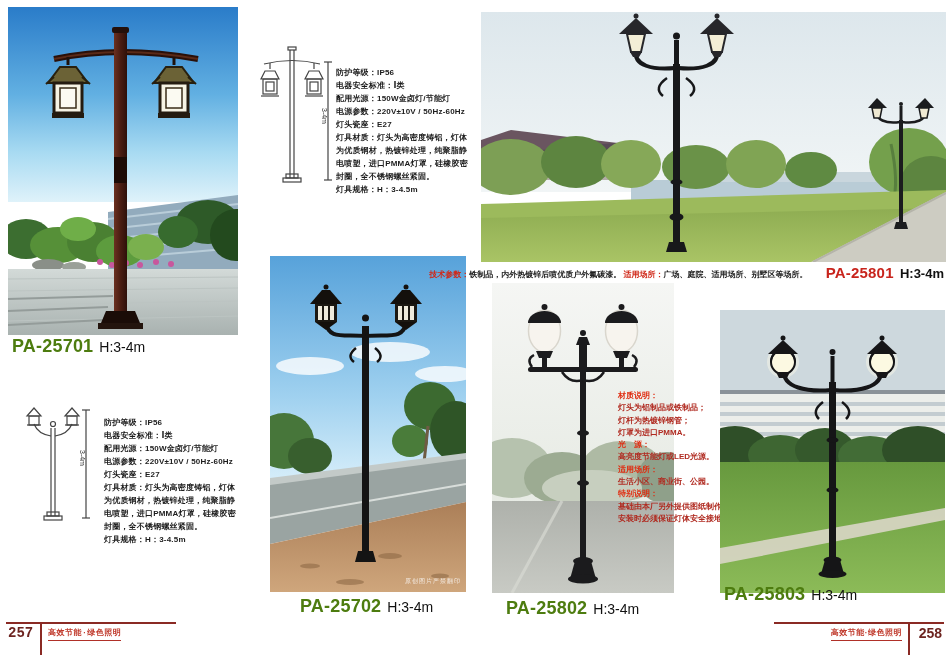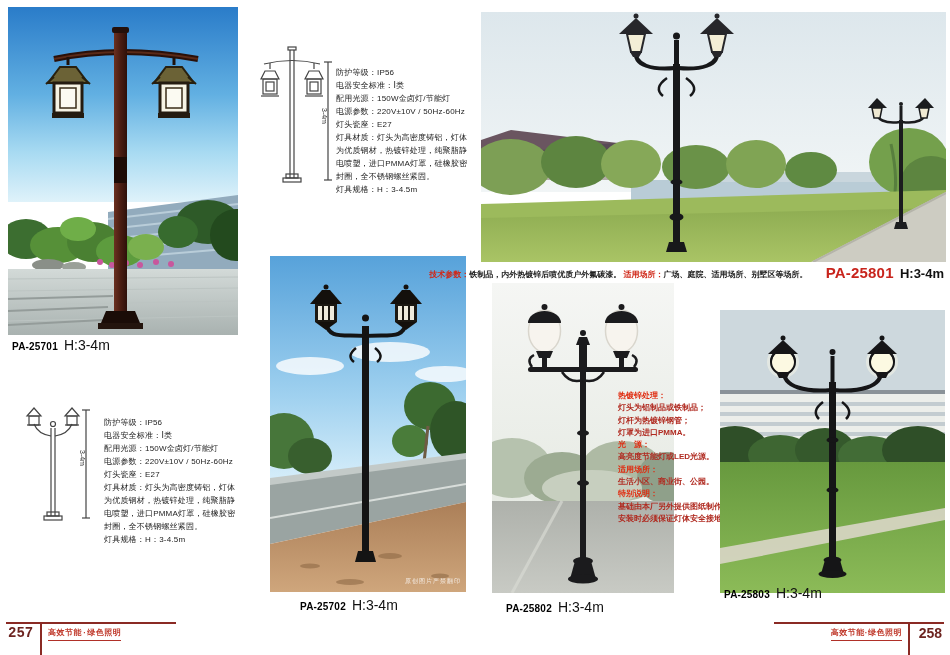--- a/index.html
+++ b/index.html
@@ -3,24 +3,24 @@
 <meta charset="utf-8">
 <style>
   html,body{margin:0;padding:0;background:#ffffff;}
   #page{position:relative;width:950px;height:655px;background:#ffffff;overflow:hidden;
         font-family:"Liberation Sans","DejaVu Sans",sans-serif;}
   .abs{position:absolute;}
   .photo{position:absolute;overflow:hidden;}
   .photo svg{display:block;}
   
   .prod-label{position:absolute;white-space:nowrap;}
-  .prod-code{font-weight:bold;font-size:10px;color:#000000;letter-spacing:.2px;}
+  .prod-code{font-weight:bold;font-size:18px;color:#4d7c0f;letter-spacing:.2px;}
   .prod-h{font-size:14px;color:#111;margin-left:6px;font-weight:normal;}
   
-  .spec{position:absolute;width:132px;font-size:8px;font-weight:normal;color:#1c1c1c;
+  .spec{position:absolute;width:132px;font-size:8px;font-weight:bold;color:#1c1c1c;
         line-height:13px;letter-spacing:.2px;}
   .spec div{margin:0;}
   
   .caption{position:absolute;white-space:nowrap;font-size:8px;font-weight:bold;color:#222;}
   .caption .red{color:#d02818;}
   .caption .code{font-size:15px;color:#c8241c;margin-left:16px;vertical-align:-1px;}
   .caption .hval{font-size:13px;color:#111;margin-left:4px;vertical-align:-1px;}
   
   .materials{position:absolute;width:116px;font-size:8px;font-weight:bold;line-height:12.3px;}
   .materials .hd{color:#e02c10;}
@@ -444,21 +444,21 @@
         <circle cx="129.5" cy="24" r="3" fill="#1b1b1d"></circle>
         <polygon points="121,68 138,68 135,75 124,75" fill="#1b1b1d"></polygon>
       </g>
     </svg>
   </div>
   <div class="prod-label" style="left:506px;top:598px;">
     <span class="prod-code">PA-25802</span><span class="prod-h">H:3-4m</span>
   </div>
 
   <div class="materials" style="left:618px;top:390px;">
-    <div class="hd">热镀锌处理：</div>
+    <div class="hd">材质说明：</div>
     <div class="bd">灯头为铝制品或铁制品；</div>
     <div class="bd">灯杆为热镀锌钢管；</div>
     <div class="bd">灯罩为进口PMMA。</div>
     <div class="hd">光　源：</div>
     <div class="bd">高亮度节能灯或LED光源。</div>
     <div class="hd">适用场所：</div>
     <div class="bd">生活小区、商业街、公园。</div>
     <div class="hd">特别说明：</div>
     <div class="bd">基础由本厂另外提供图纸制作。</div>
     <div class="bd">安装时必须保证灯体安全接地。</div>

